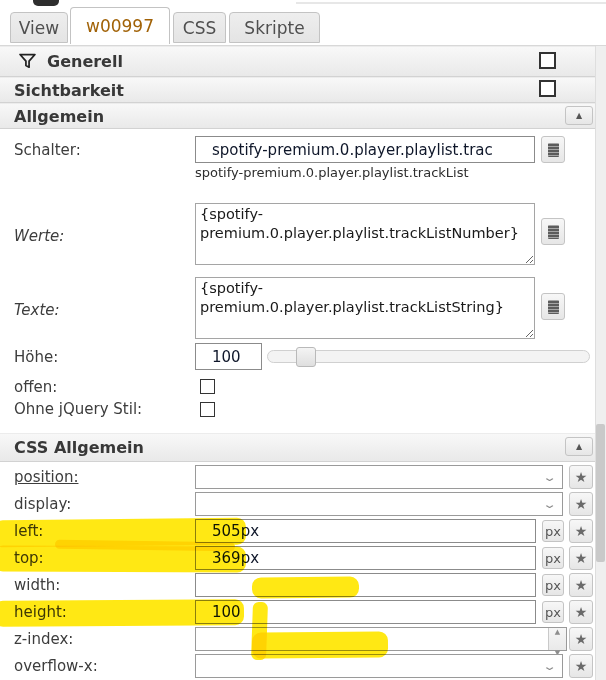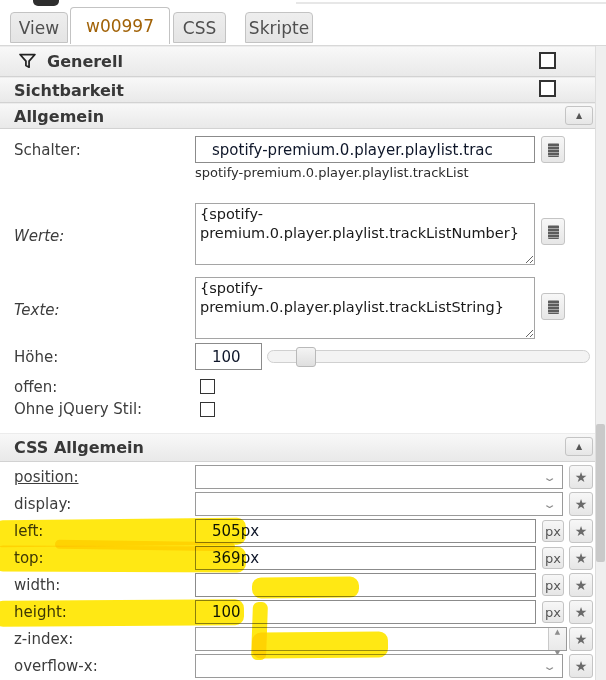--- a/index.html
+++ b/index.html
@@ -131,21 +131,21 @@
 
   <div class="tab" style="left:10px; width:58px;">
     <span>View</span>
   </div>
   <div class="tab active" style="left:70px; width:100px;">
     <span>w00997</span>
   </div>
   <div class="tab" style="left:173px; width:53px;">
     <span>CSS</span>
   </div>
-  <div class="tab" style="left:245px; width:68px;">
+  <div class="tab" style="left:229px; width:91px;">
     <span>Skripte</span>
   </div>
   <div class="panel-topline"></div>
 
   <div class="acc-header" style="top:46px; height:31px;">
     <span style="margin-left:17px; display:flex; align-items:center;">
       <svg width="21" height="21" viewBox="0 0 24 24">
           <path d="M3.5 4h17l-6.7 7.6v6.9l-3.6-1.9v-5L3.5 4z" fill="none" stroke="#222" stroke-width="2" stroke-linejoin="round"></path>
         </svg>
     </span>

